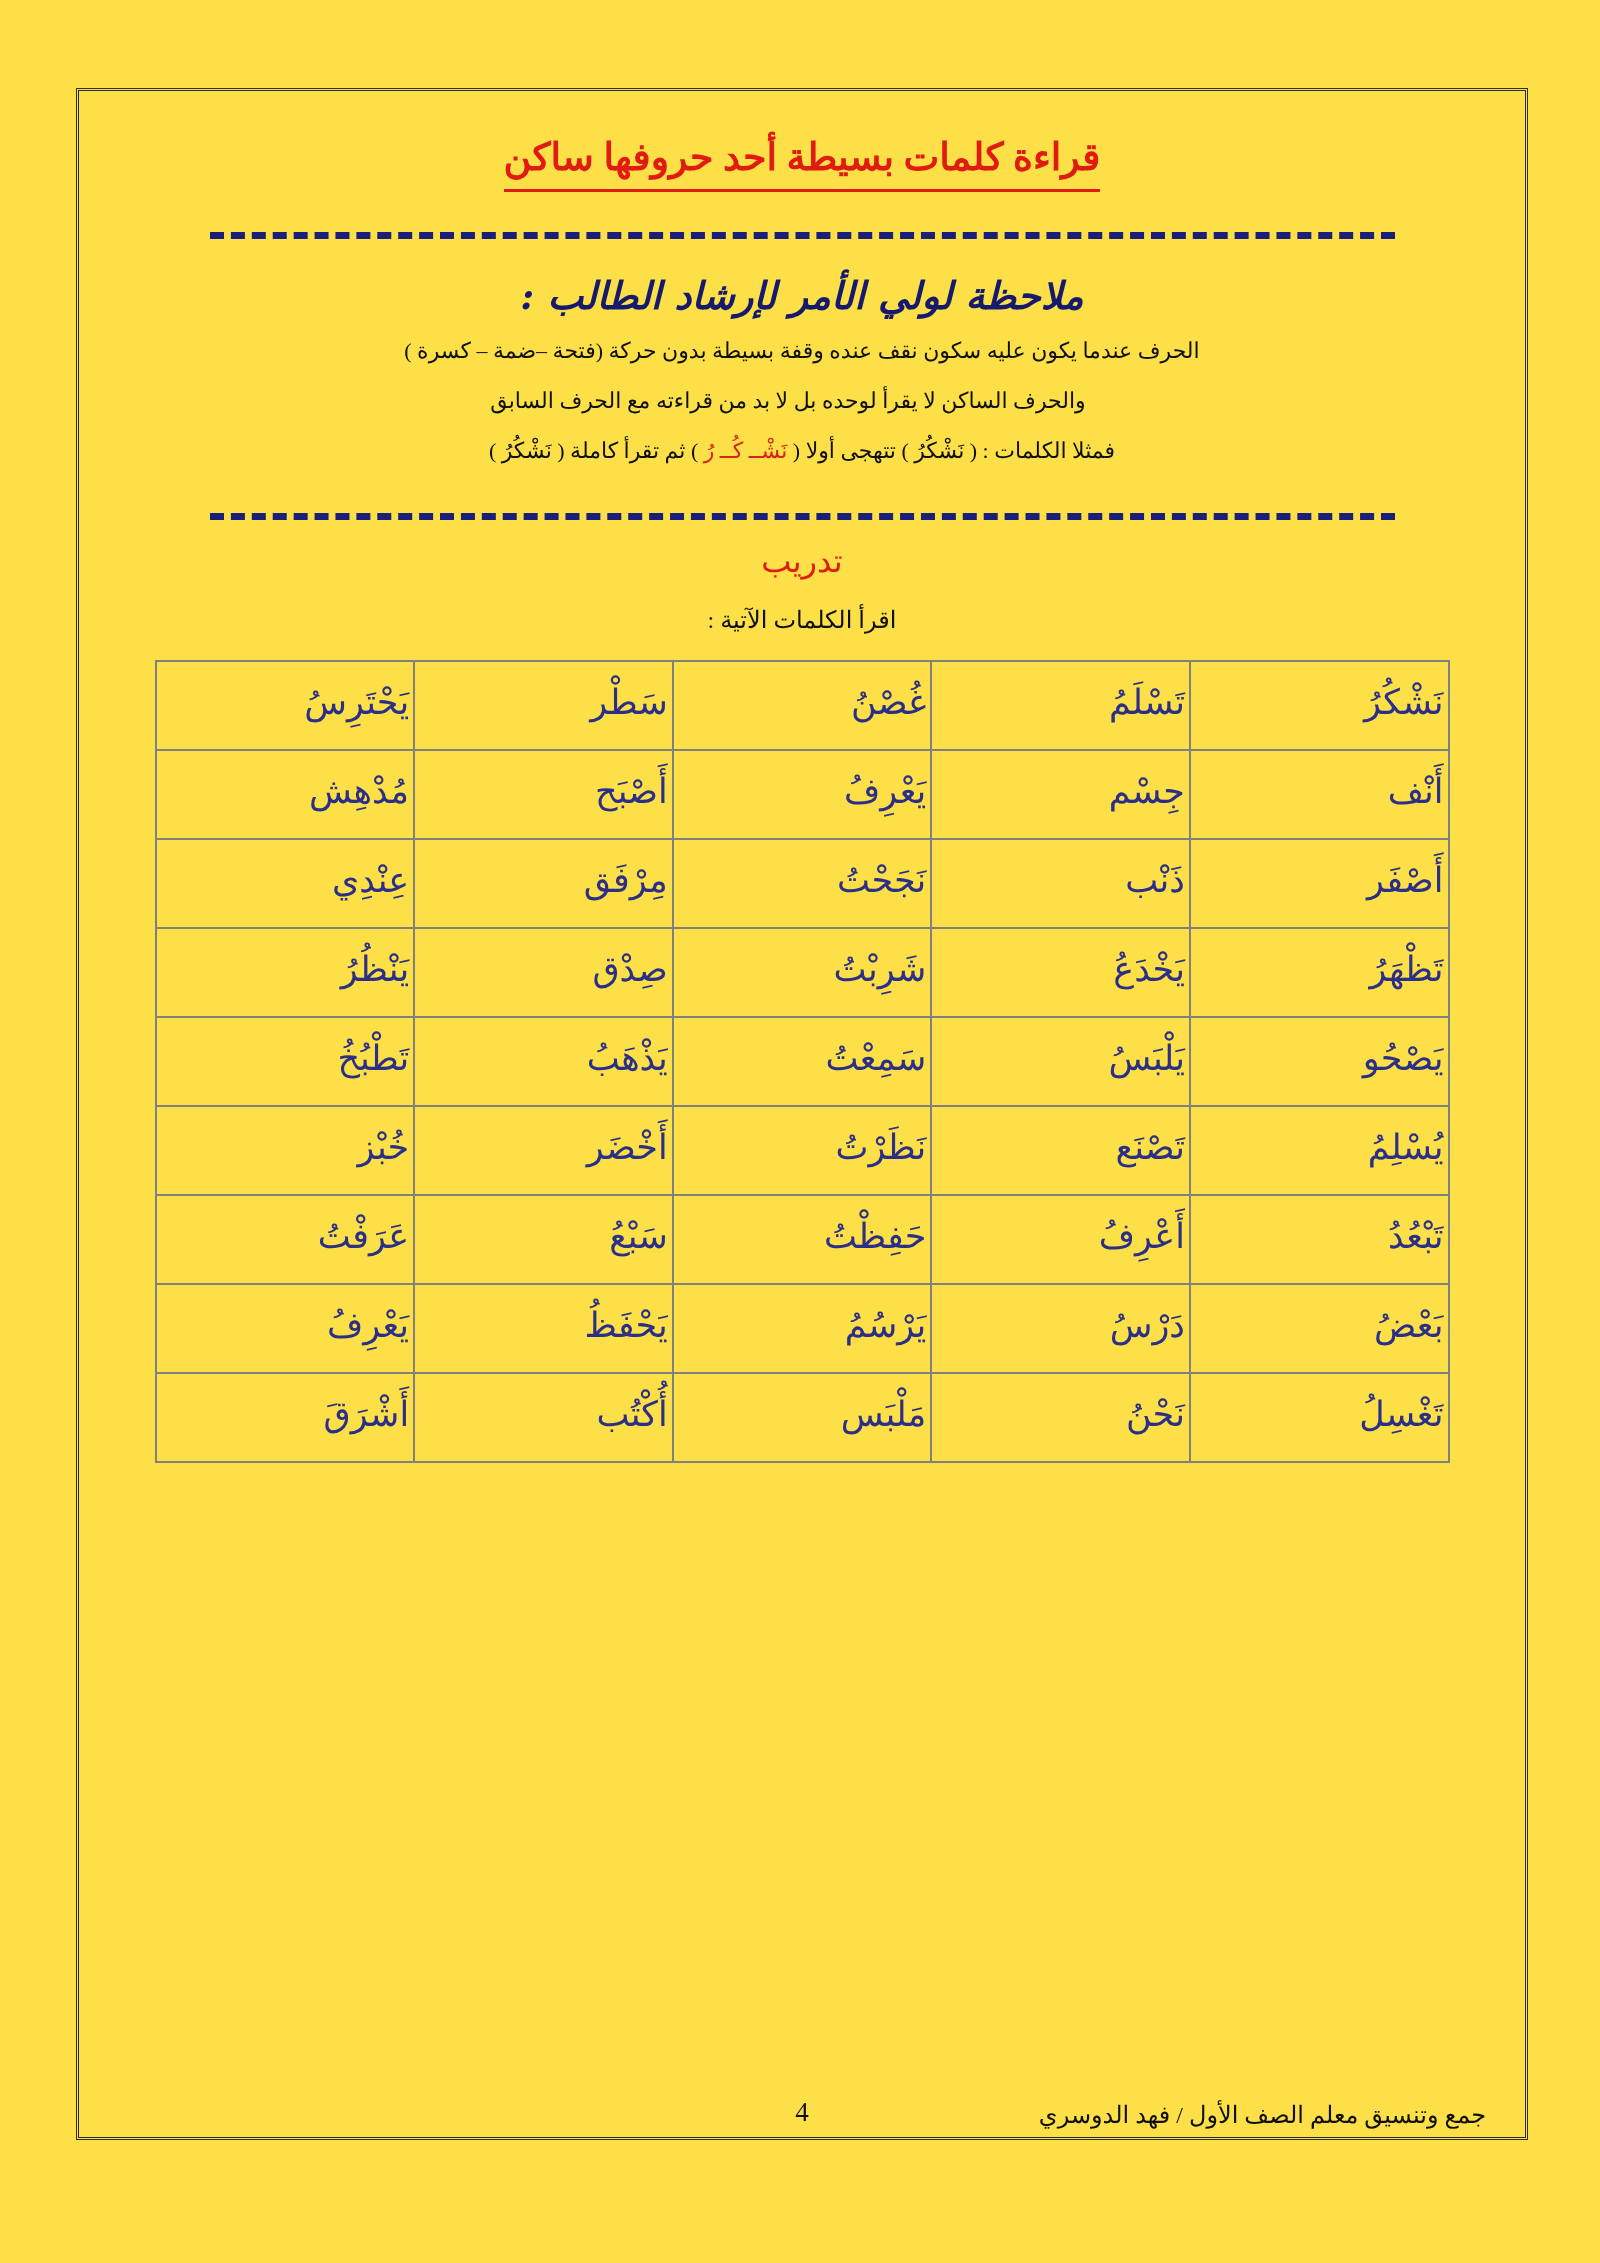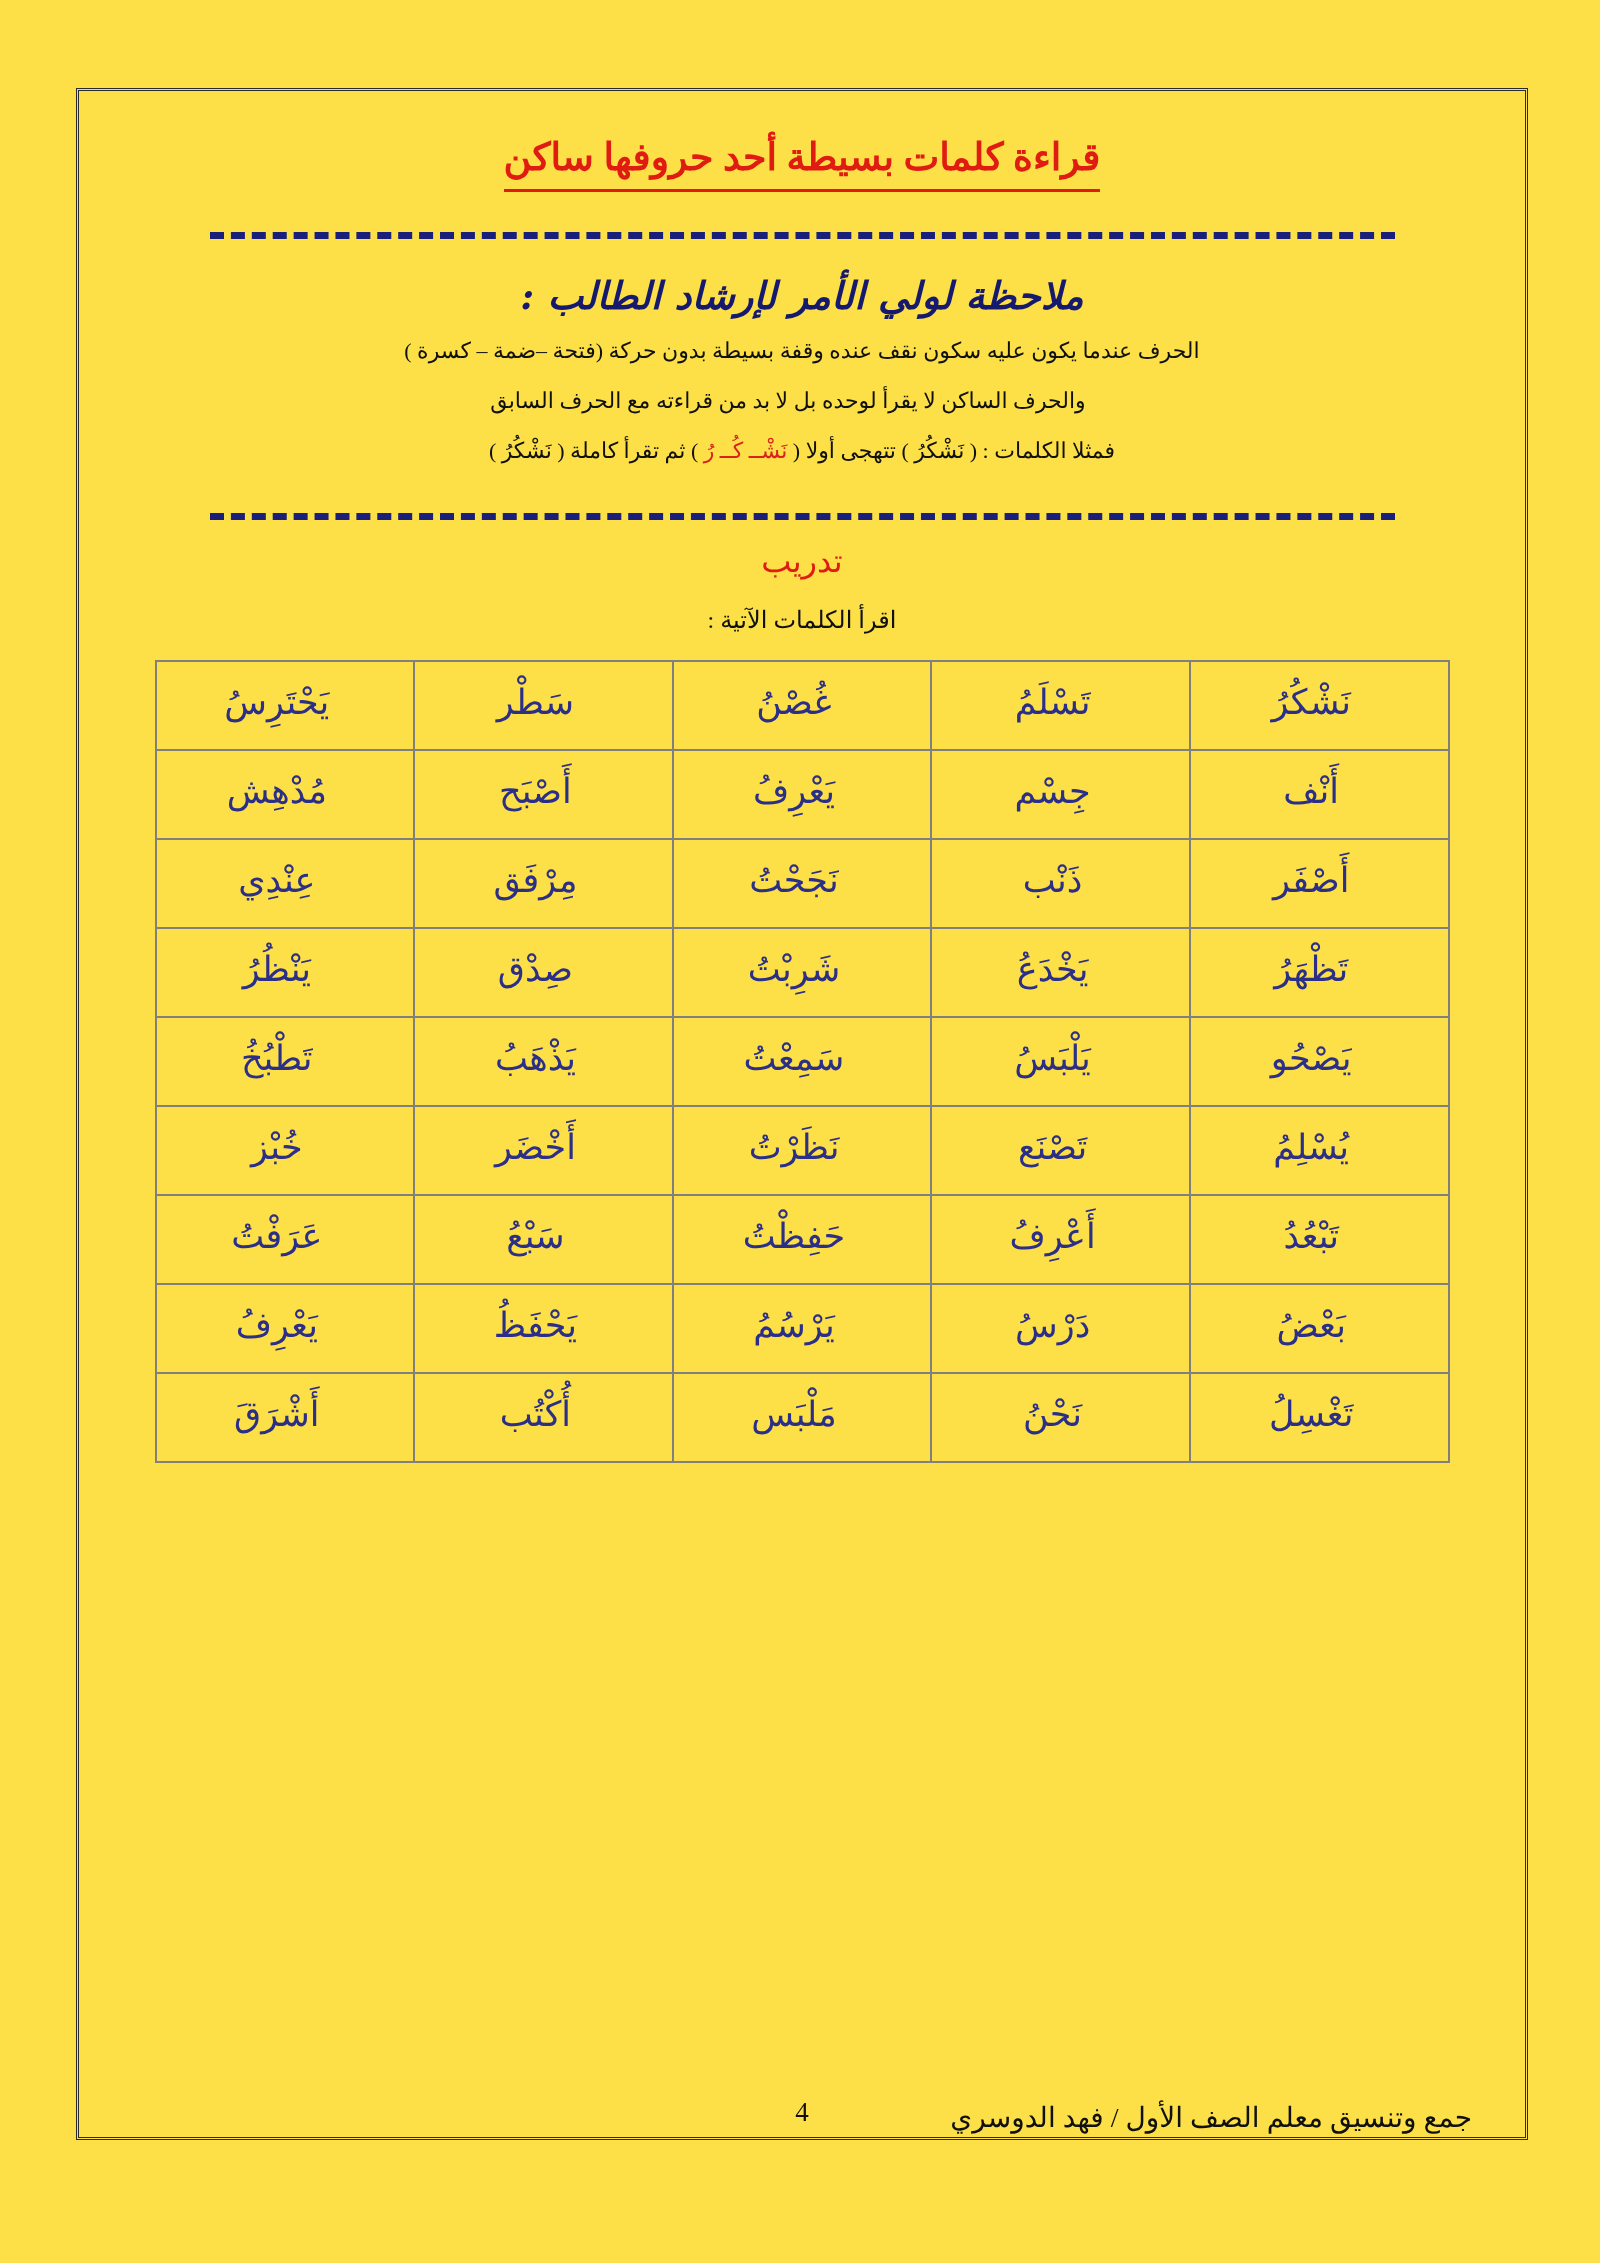--- a/index.html
+++ b/index.html
@@ -104,42 +104,41 @@
   
   table.words {
     margin: 26px auto 0 auto;
     border-collapse: collapse;
     width: 1295px;
     table-layout: fixed;
   }
   table.words td {
     border: 2px solid #808080;
     height: 77px;
-    text-align: center;
     vertical-align: middle;
     color: #2b2f87;
     font-size: 35px;
     font-family: "DejaVu Serif", "Liberation Serif", serif;
-    padding: 2px 16px 8px 0;
+    padding: 2px 4px 8px 0;
     white-space: nowrap;
   }
 
   
   .footer {
     position: absolute;
     left: 100px;
     bottom: 122px;
     width: 1404px;
     height: 40px;
   }
   .footer-credit {
     position: absolute;
-    right: 32px;
+    right: 18px;
     top: 0;
-    font-size: 28px;
+    font-size: 24px;
     color: #101010;
     direction: rtl;
   }
   .footer-pageno {
     position: absolute;
     left: 0;
     right: 0;
     top: -4px;
     text-align: center;
     font-size: 27px;

